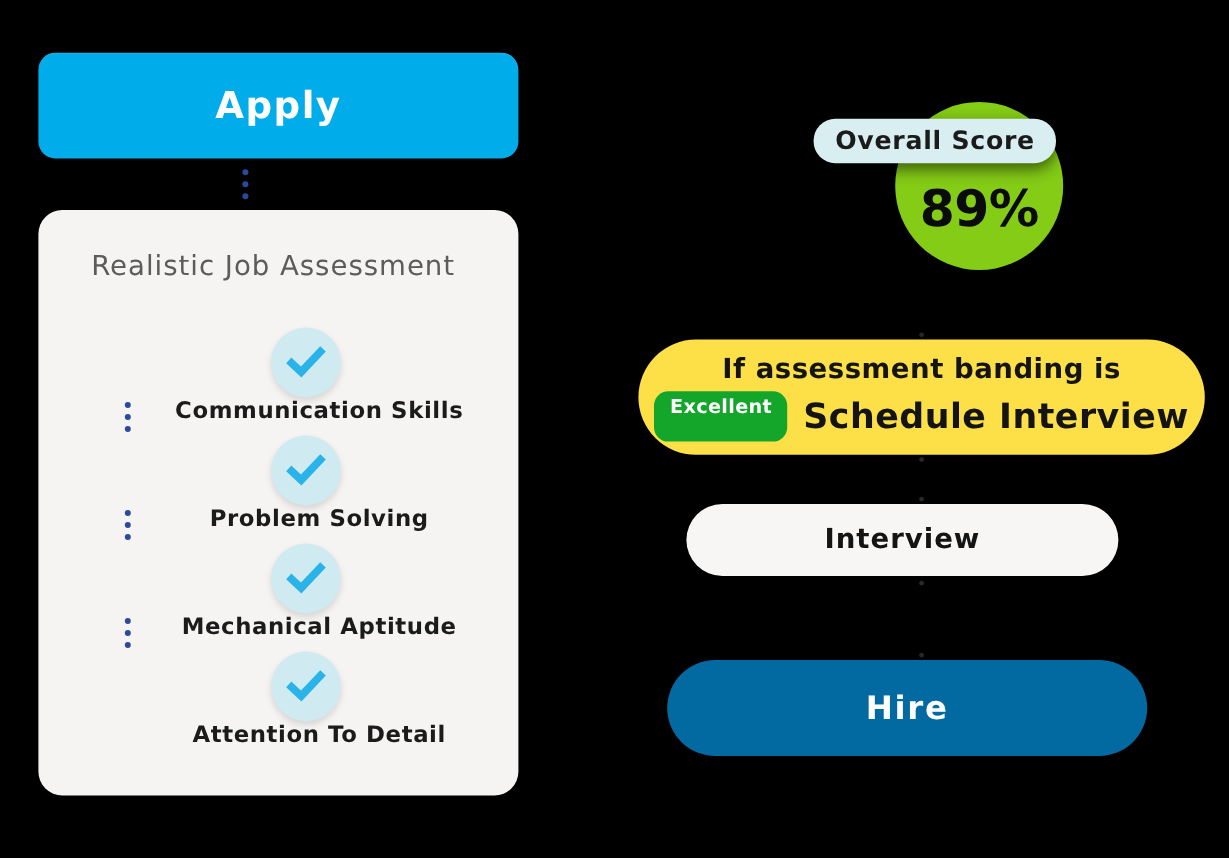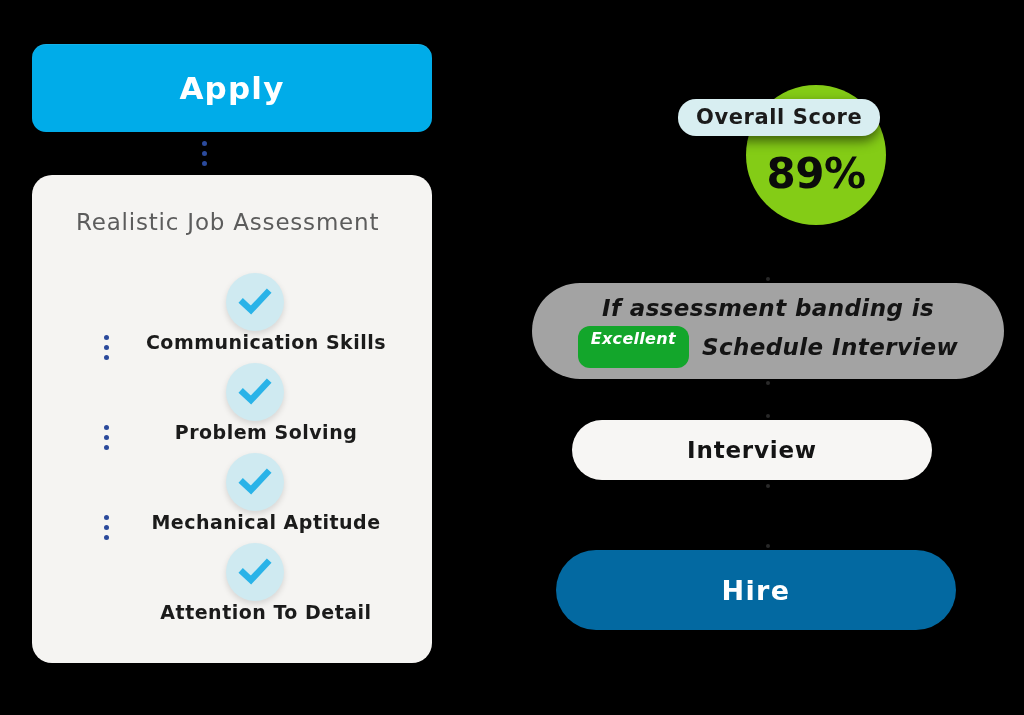--- a/index.html
+++ b/index.html
@@ -112,43 +112,42 @@
 
   .flow-connector {
     position: absolute;
     width: 4px; height: 4px; border-radius: 50%;
     background: #2a2a2a;
   }
 
   #banding-card {
     position: absolute; left: 20px; top: 283px;
     width: 472px; height: 96px;
-    background: #a3a3a3;
+    background: #fde047;
     border-radius: 48px;
     box-shadow: 0 7px 16px rgba(0,0,0,0.6);
     display: flex; flex-direction: column;
     align-items: center; justify-content: center;
     cursor: pointer;
-    font-style: italic;
   }
   #banding-line1 {
     color: #141414; font-size: 23px; font-weight: bold; letter-spacing: 0.4px;
   }
   #banding-line2 {
     display: flex; align-items: center; gap: 13px; margin-top: 5px;
   }
   #banding-badge {
     background: #13a62b;
     color: #ffffff;
     font-size: 16px; font-weight: bold; letter-spacing: 0.3px;
     border-radius: 12px;
     padding: 3px 13px 20px 13px;
   }
   #banding-action {
-    color: #141414; font-size: 23px; font-weight: bold; letter-spacing: 0.4px;
+    color: #141414; font-size: 29px; font-weight: bold; letter-spacing: 0.4px;
   }
 
   #interview-card {
     position: absolute; left: 60px; top: 420px;
     width: 360px; height: 60px;
     background: #f7f6f4;
     border-radius: 30px;
     box-shadow: 0 6px 14px rgba(0,0,0,0.6);
     display: flex; align-items: center; justify-content: center;
     cursor: pointer;

